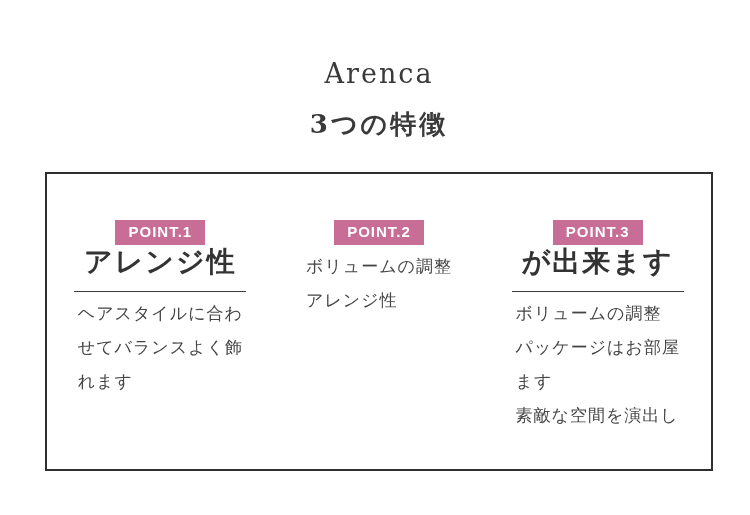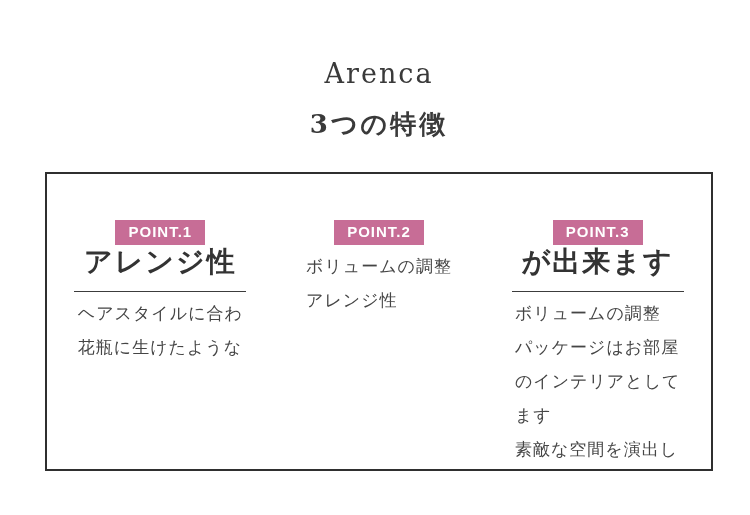--- a/index.html
+++ b/index.html
@@ -85,37 +85,37 @@
   <h1 class="page-title">3つの特徴</h1>
 </header>
 
 <section class="features-box">
 
   <div class="feature-col">
     <span class="point-badge">POINT.1</span>
     <h2 class="feature-heading">アレンジ性</h2>
     <div class="feature-body">
       <div>ヘアスタイルに合わ</div>
-      <div>花瓶に生けたような</div>
+      <div>せてバランスよく飾</div>
+      <div>れます</div>
     </div>
   </div>
 
   <div class="feature-col">
     <span class="point-badge">POINT.2</span>
     <div class="feature-body">
       <div>ボリュームの調整</div>
       <div>アレンジ性</div>
     </div>
   </div>
 
   <div class="feature-col">
     <span class="point-badge">POINT.3</span>
     <h2 class="feature-heading">が出来ます</h2>
     <div class="feature-body">
       <div>ボリュームの調整</div>
       <div>パッケージはお部屋</div>
-      <div>のインテリアとして</div>
       <div>ます</div>
       <div>素敵な空間を演出し</div>
     </div>
   </div>
 
 </section>
 
 </body></html>

